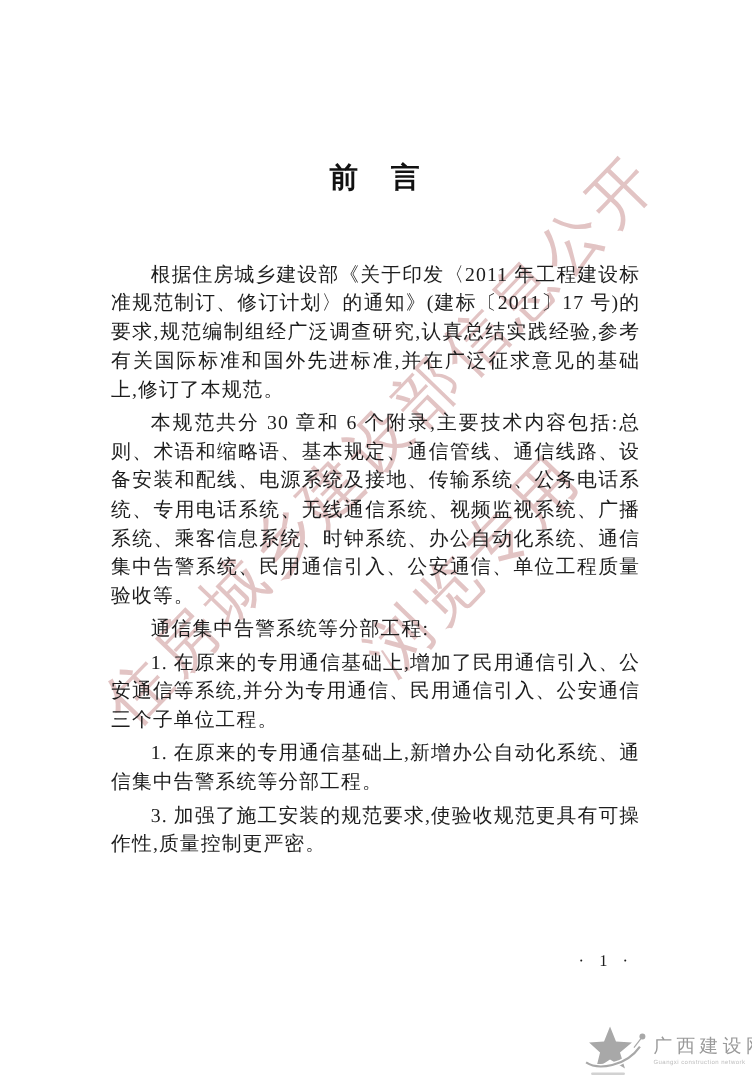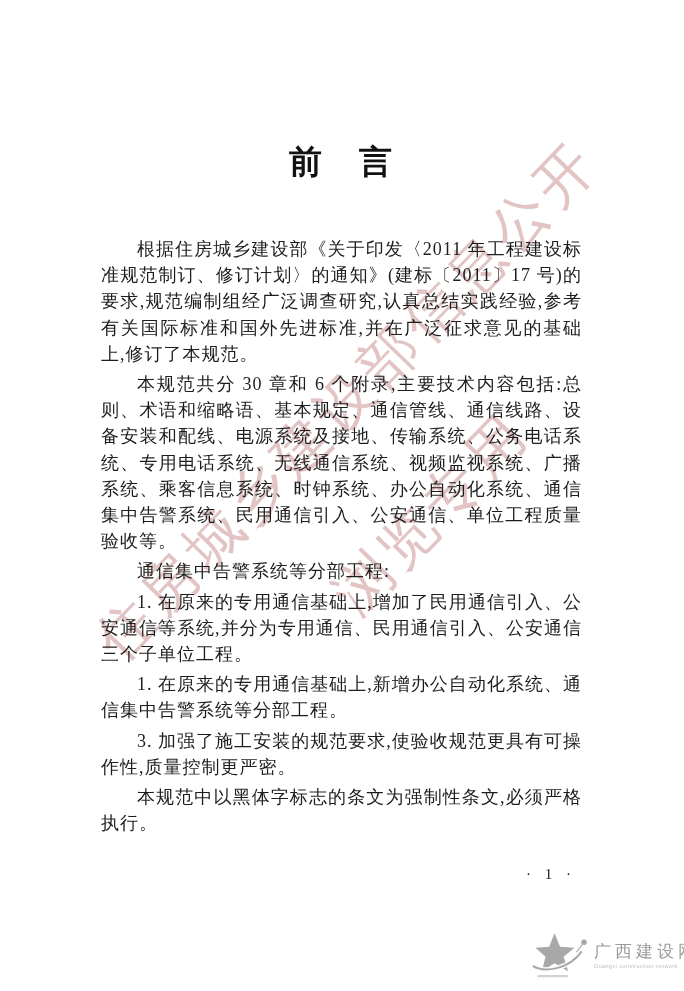--- a/index.html
+++ b/index.html
@@ -35,21 +35,21 @@
     position:absolute;
     left:97px;top:146px;
     width:489px;
     z-index:2;
     color:#1d1d1d;
   }
   .doc-title{
     text-align:center;
     font-family:"DejaVu Sans", sans-serif;
     font-weight:700;
-    font-size:33px;
+    font-size:26px;
     line-height:32px;
     color:#111111;
     margin:0 0 58px 0;
     letter-spacing:2px;
   }
   .doc p{
     margin:4px;
     font-size:18px;
     line-height:26.2px;
     letter-spacing:1px;
@@ -105,21 +105,20 @@
   <div class="watermark wm2">浏览专用</div>
 
   <div class="doc">
     <h1 class="doc-title">前　言</h1>
     <p>根据住房城乡建设部《关于印发〈2011 年工程建设标准规范制订、修订计划〉的通知》(建标〔2011〕17 号)的要求,规范编制组经广泛调查研究,认真总结实践经验,参考有关国际标准和国外先进标准,并在广泛征求意见的基础上,修订了本规范。</p>
     <p>本规范共分 30 章和 6 个附录,主要技术内容包括:总则、术语和缩略语、基本规定、通信管线、通信线路、设备安装和配线、电源系统及接地、传输系统、公务电话系统、专用电话系统、无线通信系统、视频监视系统、广播系统、乘客信息系统、时钟系统、办公自动化系统、通信集中告警系统、民用通信引入、公安通信、单位工程质量验收等。</p>
     <p>通信集中告警系统等分部工程:</p>
     <p>1. 在原来的专用通信基础上,增加了民用通信引入、公安通信等系统,并分为专用通信、民用通信引入、公安通信三个子单位工程。</p>
     <p>1. 在原来的专用通信基础上,新增办公自动化系统、通信集中告警系统等分部工程。</p>
     <p>3. 加强了施工安装的规范要求,使验收规范更具有可操作性,质量控制更严密。</p>
-    <p>本规范中以黑体字标志的条文为强制性条文,必须严格执行。</p>
   </div>
 
   <div class="page-number">· 1 ·</div>
 
   <div class="site-logo">
     <span style="display:inline-block;line-height:0;">
       <svg width="58" height="52" viewBox="0 0 64 56" xmlns="http://www.w3.org/2000/svg">
         <path d="M26 4 L32 19 L48 20 L36 30 L41 46 L26 37 L12 46 L16 30 L5 20 L20 19 Z" fill="#a8a8a8"></path>
         <path d="M2 40 C14 48, 42 44, 56 24" stroke="#ffffff" stroke-width="5" fill="none"></path>
         <path d="M2 40 C14 48, 42 44, 56 24" stroke="#a8a8a8" stroke-width="2.2" fill="none"></path>

